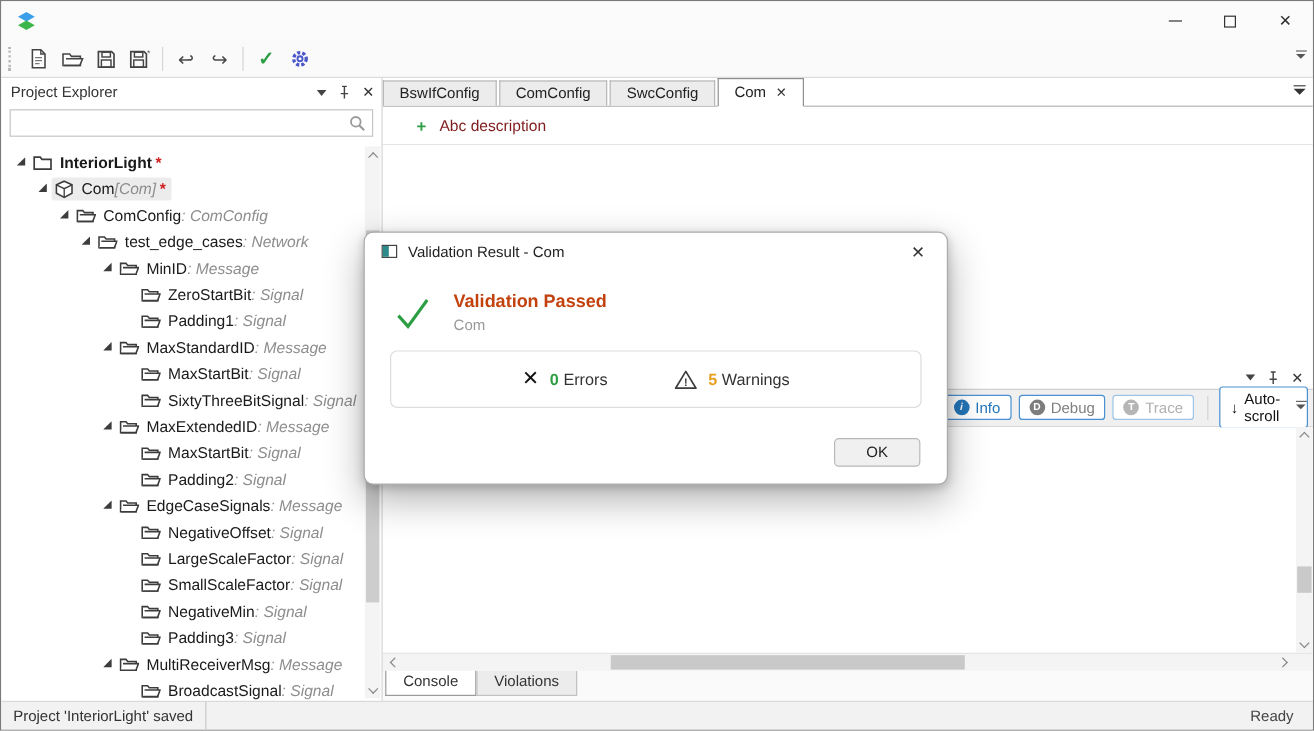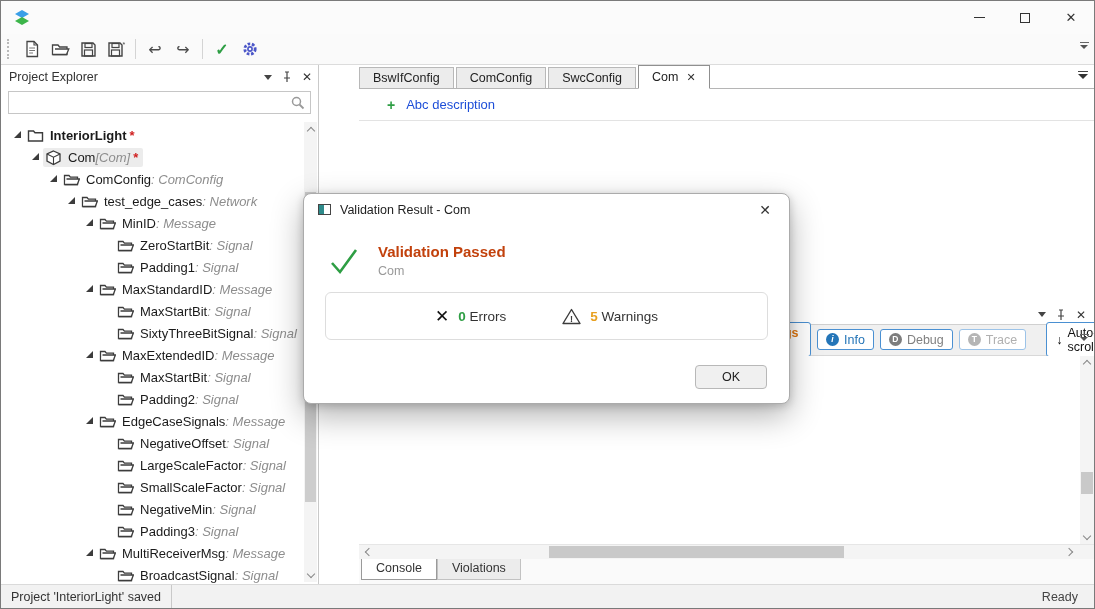--- a/index.html
+++ b/index.html
@@ -23,21 +23,21 @@
   .grip { width:5px; height:20px; border-left:2px dotted #b9b9b9; margin:0 6px 0 2px; }
   .tbtn { width:28px; height:26px; display:flex; align-items:center; justify-content:center; border-radius:3px; }
   .tsep { width:1px; height:20px; background:#d4d4d4; margin:0 5px; }
   .uglyph { font-size:16px; color:#4a4a4a; font-family:"DejaVu Sans",sans-serif; }
   .check-glyph { color:#2e9e44; font-size:16px; font-weight:bold; }
   .overflow-ic { position:absolute; right:4px; top:8px; width:12px; display:flex; flex-direction:column; align-items:center; gap:2px; }
   .overflow-ic i { width:9px; border-top:1.5px solid #666; }
   .overflow-ic b { width:0; height:0; border:4px solid transparent; border-top:4px solid #555; }
 
   
-  .main { flex:1 1 auto; display:flex; min-height:0;gap:40px; }
+  .main { flex:1 1 auto; display:flex; min-height:0; }
   .explorer { width:318px; flex:0 0 318px; border-right:1px solid #c9c9c9; display:flex; flex-direction:column; background:#fff; }
   .panel-head { height:24px; flex:0 0 24px; display:flex; align-items:center; padding:0 6px 0 8px; color:#333; }
   .phead-title { font-size:12.5px; }
   .phead-icons { margin-left:auto; display:flex; align-items:center; gap:10px; }
   .caret-down { width:0; height:0; border:4.5px solid transparent; border-top:5px solid #444; margin-top:4px; }
   .xglyph { font-size:12px; color:#333; }
   .searchwrap { margin:2px 7px 6px 7px; height:23px; border:1px solid #c6c6c6; background:#fff; position:relative; display:flex; align-items:center; }
   .searchwrap input { border:none; outline:none; flex:1; height:100%; padding:0 24px 0 6px; font-size:12.5px; font-family:inherit; background:transparent; }
 
   
@@ -74,21 +74,21 @@
   .tabmenu-ic i { width:10px; border-top:1.5px solid #444; }
   .tabmenu-ic b { width:0; height:0; border:5px solid transparent; border-top:5px solid #333; }
 
   .banner { height:62px; flex:0 0 62px; background:#e9e9e9; display:flex; align-items:center; padding:0 18px; }
   .banner .bicon { margin-right:12px; }
   .bname { font-size:17px; font-weight:bold; color:#111; }
   .bsep, .btype { font-size:14px; color:#8a8a8a; font-style:italic; }
   .bpath { font-size:12px; color:#8a8a8a; margin-top:3px; }
   .descrow { height:32px; flex:0 0 32px; border-bottom:1px solid #e3e3e3; display:flex; align-items:center; padding-left:28px; background:#fff; }
   .plus { color:#2e9e44; font-weight:bold; font-size:14px; margin-right:11px; }
-  .desclabel { color:#1d4ed8; font-size:13px; }
+  .desclabel { color:#7f1d1d; font-size:13px; }
   .editorbody { flex:1 1 auto; background:#fff; }
 
   
   .cpanel-head { height:18px; flex:0 0 18px; display:flex; align-items:center; justify-content:flex-end; gap:10px; padding-right:8px; background:#fff; }
   .ctoolbar { height:32px; flex:0 0 32px; background:#f0f0f0; border-top:1px solid #d0d0d0; border-bottom:1px solid #d8d8d8; display:flex; align-items:center; padding:0 4px; position:relative; }
   .cbtn { display:inline-flex; align-items:center; gap:6px; padding:3px 7px; border-radius:3px; color:#222; font-size:13px; }
   .filterlabel { font-weight:bold; font-size:12.5px; color:#222; margin:0 6px 0 4px; }
   .fbtn { display:inline-flex; align-items:center; gap:5px; border:1px solid #4a90d2; border-radius:3px; background:#fff; padding:2.5px 8px; margin-right:6px; font-size:12.5px; }
   .badge { width:13px; height:13px; border-radius:50%; color:#fff; font-size:8.5px; font-weight:bold; display:inline-flex; align-items:center; justify-content:center; line-height:1; }
   .f-error .badge { background:#c0392b; }

